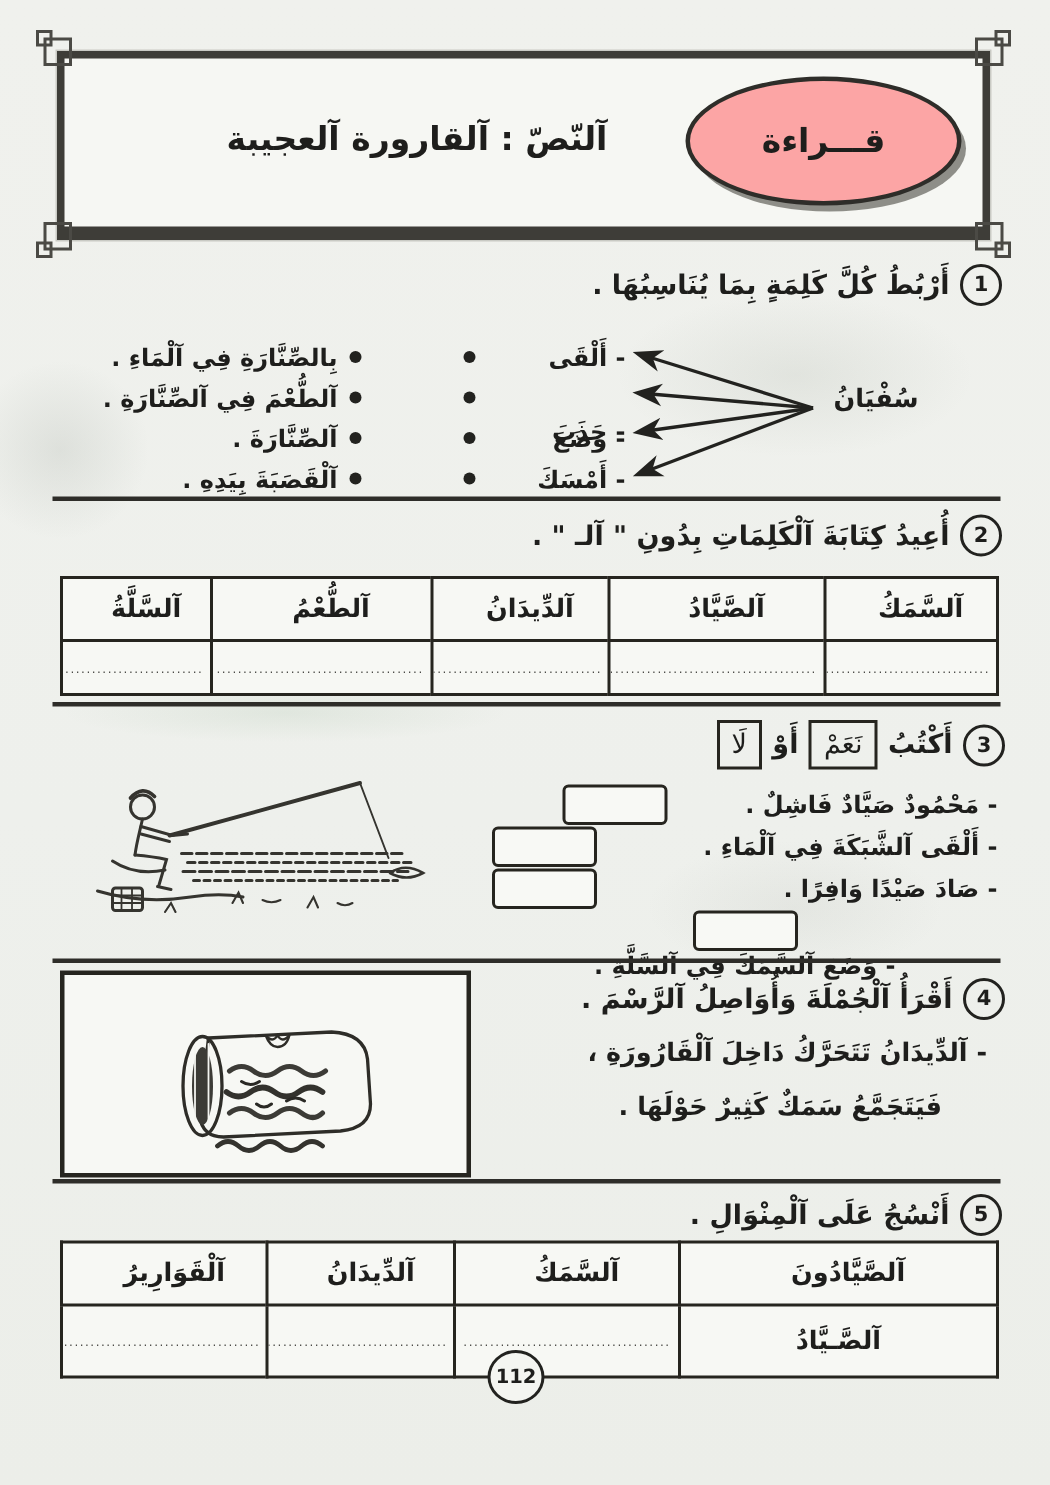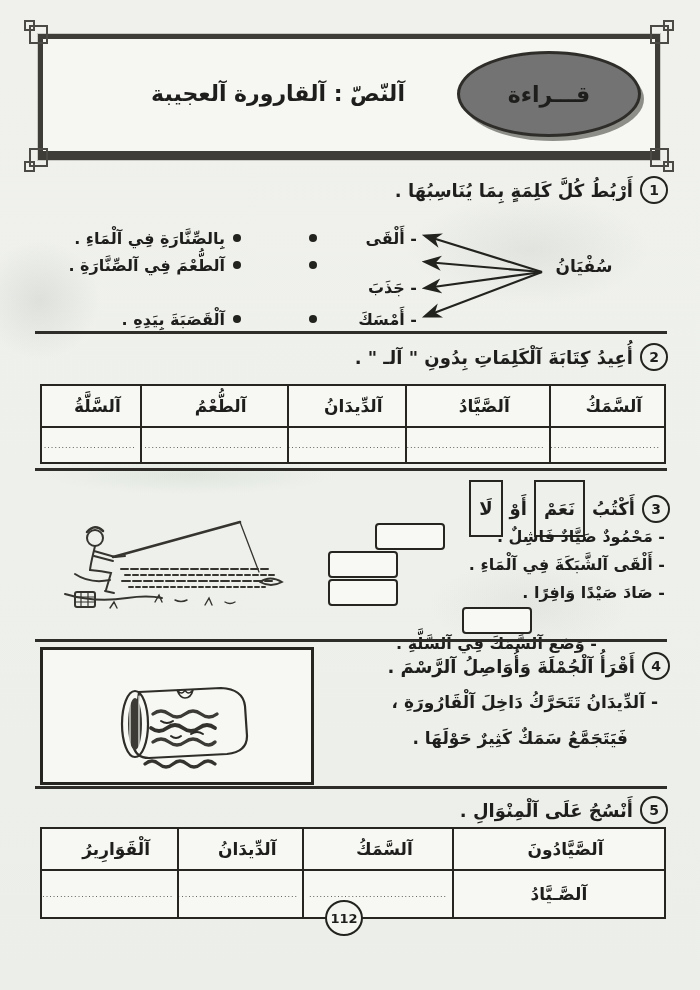--- a/index.html
+++ b/index.html
@@ -28,21 +28,21 @@
   .corn{position:absolute;width:15px;height:15px;border:2px solid #4b4a45;background:transparent;}
   .corn::after{content:"";position:absolute;width:7px;height:7px;border:2px solid #4b4a45;left:-7px;top:-7px;}
   .corn.tl{left:-14px;top:-14px;}
   .corn.tr{right:-14px;top:-14px;transform:scaleX(-1);}
   .corn.bl{left:-14px;bottom:-16px;transform:scaleY(-1);}
   .corn.br{right:-14px;bottom:-16px;transform:scale(-1,-1);}
   #badge-oval{
     position:absolute;right:14px;top:12px;width:178px;height:80px;
     border:3px solid #2e2d29;border-radius:50%;
     display:flex;align-items:center;justify-content:center;
-    background:#737373;
+    background:#fca5a5;
     box-shadow:4px 5px 0 -1px #8e8e88;
     font-size:22px;font-weight:700;
   }
   #header-title{
     position:absolute;left:60px;top:42px;width:350px;
     text-align:center;font-size:22px;font-weight:700;
     direction:rtl;
   }
 
   
@@ -61,21 +61,21 @@
   .target-text{position:absolute;right:16px;direction:rtl;font-weight:700;font-size:16px;white-space:nowrap;}
   .verb-text{position:absolute;direction:rtl;font-weight:700;font-size:16px;white-space:nowrap;right:0;}
   #subject-word{position:absolute;left:548px;top:256px;width:72px;text-align:center;font-weight:700;font-size:17px;direction:rtl;}
   #match-arrows{position:absolute;left:418px;top:224px;}
 
   
   table.wtab{position:absolute;left:40px;border-collapse:collapse;table-layout:fixed;background:#f7f8f4;}
   table.wtab td{border:2px solid #26251f;text-align:center;vertical-align:middle;padding:2px 4px;}
   table.wtab .hdr{font-weight:700;font-size:17px;height:36px;padding-left:17px;}
   
-  .word-box{border:2px solid #26251f;padding:16px 8px;font-weight:700;background:transparent;}
+  .word-box{border:2px solid #26251f;padding:4px 8px;font-weight:400;background:transparent;}
   .q-row{position:absolute;left:328px;right:35px;height:26px;display:flex;align-items:center;justify-content:space-between;}
   .ans-box{width:66px;height:23px;border:2px solid #26251f;border-radius:4px;background:#f8f9f5;flex:0 0 auto;}
   .q-text{direction:rtl;font-weight:700;font-size:16px;white-space:nowrap;}
 
   
   #draw-frame{position:absolute;left:40px;top:647px;width:268px;height:132px;border:3px solid #26251f;background:#f7f8f4;}
   .ex4-line{position:absolute;direction:rtl;font-weight:700;font-size:17px;white-space:nowrap;}
 
   #page-badge{
     position:absolute;left:325px;top:900px;width:34px;height:32px;
@@ -115,20 +115,26 @@
     <span class="target-text" style="right:200px;">بِالصِّنَّارَةِ فِي آلْمَاءِ .</span>
     <span class="bullet" style="position:absolute;right:184px;"></span>
     <span class="bullet" style="position:absolute;right:108px;"></span>
     <span class="verb-text" style="right:8px;">- أَلْقَى</span>
   </div>
   <div class="m-row" style="left:55px;top:252px;width:370px;">
     <span class="target-text" style="right:200px;">آلطُّعْمَ فِي آلصِّنَّارَةِ .</span>
     <span class="bullet" style="position:absolute;right:184px;"></span>
     <span class="bullet" style="position:absolute;right:108px;"></span>
     <span class="verb-text" style="right:8px;margin-top:44px;">- جَذَبَ</span>
+  </div>
+  <div class="m-row" style="left:55px;top:279px;width:370px;">
+    <span class="target-text" style="right:200px;">آلصِّنَّارَةَ .</span>
+    <span class="bullet" style="position:absolute;right:184px;"></span>
+    <span class="bullet" style="position:absolute;right:108px;"></span>
+    <span class="verb-text" style="right:8px;">- وَضَعَ</span>
   </div>
   <div class="m-row" style="left:55px;top:306px;width:370px;">
     <span class="target-text" style="right:200px;">آلْقَصَبَةَ بِيَدِهِ .</span>
     <span class="bullet" style="position:absolute;right:184px;"></span>
     <span class="bullet" style="position:absolute;right:108px;"></span>
     <span class="verb-text" style="right:8px;">- أَمْسَكَ</span>
   </div>
 
   <svg id="match-arrows" width="128" height="102" viewBox="0 0 128 102">
     <defs>

